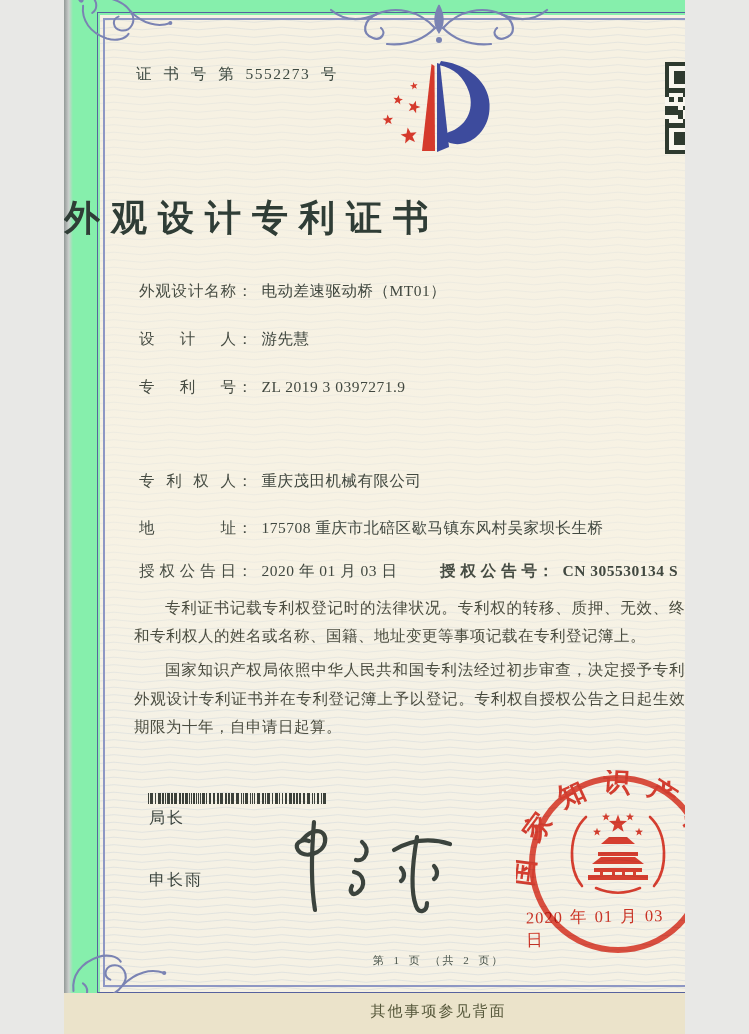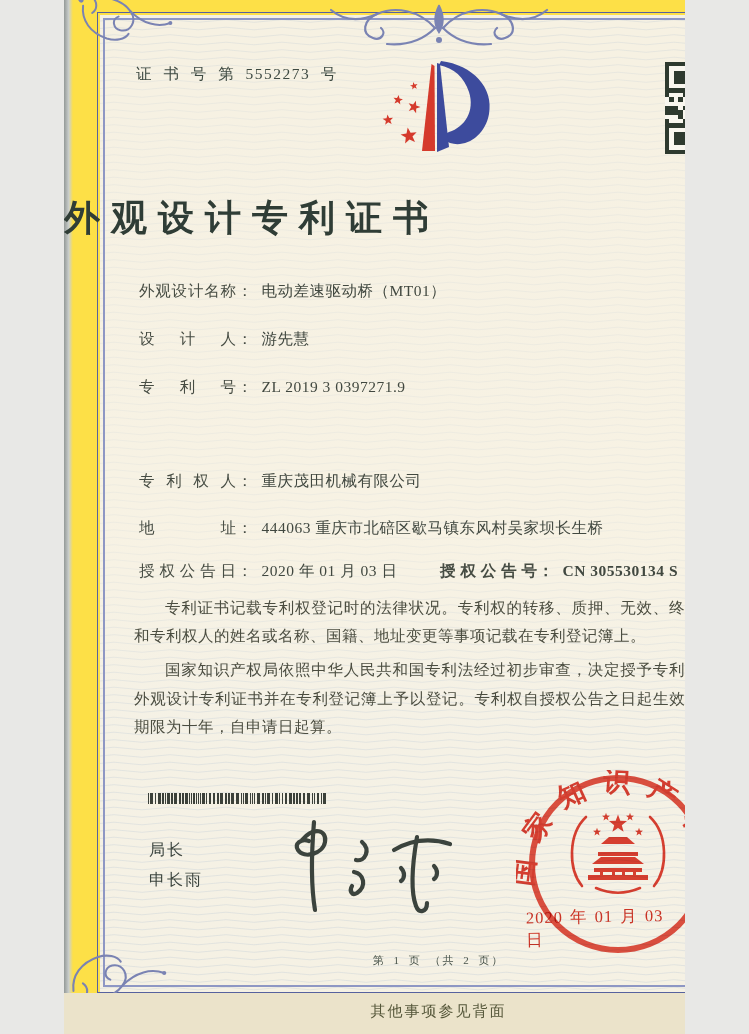--- a/index.html
+++ b/index.html
@@ -1,16 +1,16 @@
 <!DOCTYPE html>
 <html><head>
 <meta charset="utf-8">
 <style>
   html,body{margin:0;padding:0;background:#e8e8e6;}
-  .page{position:relative;width:621px;height:1034px;background:#fde047;overflow:hidden;
+  .page{position:relative;width:621px;height:1034px;background:#86efac;overflow:hidden;
         font-family:"Liberation Serif", serif;margin:0 auto;}
   .scan-edge{position:absolute;left:0;top:0;bottom:0;width:9px;
         background:linear-gradient(to right,#939997,#ccd0ce 55%,rgba(255,255,255,0));}
   
   .cert-bg{position:absolute;left:36px;top:15px;width:677px;height:977px;background:#f6f1e2;}
   .cert-bg svg{position:absolute;left:0;top:0;}
   .tint{position:absolute;left:0;top:0;width:677px;height:977px;
         background:linear-gradient(180deg,rgba(246,241,227,.15) 0%,rgba(246,241,227,.55) 10%,
         rgba(248,243,229,.6) 55%,rgba(240,242,242,.2) 72%,rgba(238,241,244,.1) 100%);}
   .frame-outer{position:absolute;left:33px;top:12px;width:681px;height:981px;
@@ -535,21 +535,21 @@
   <div class="frow" style="top:329px">
     <span class="flabel">设计人</span><span class="fcolon">：</span><span class="fvalue">游先慧</span>
   </div>
   <div class="frow" style="top:377px">
     <span class="flabel">专利号</span><span class="fcolon">：</span><span class="fvalue">ZL 2019 3 0397271.9</span>
   </div>
   <div class="frow" style="top:471px">
     <span class="flabel">专利权人</span><span class="fcolon">：</span><span class="fvalue">重庆茂田机械有限公司</span>
   </div>
   <div class="frow" style="top:518px">
-    <span class="flabel">地址</span><span class="fcolon">：</span><span class="fvalue">444063 重庆市北碚区歇马镇东风村吴家坝长生桥</span>
+    <span class="flabel">地址</span><span class="fcolon">：</span><span class="fvalue">175708 重庆市北碚区歇马镇东风村吴家坝长生桥</span>
   </div>
   <div class="frow" style="top:561px;width:611px">
     <span class="flabel">授权公告日</span><span class="fcolon">：</span><span class="fvalue">2020 年 01 月 03 日</span>
     <span class="fgroup2">
       <span class="flabel">授权公告号</span><span class="fcolon">：</span><span class="fvalue">CN 305530134 S</span>
     </span>
   </div>
 
   <div class="paras">
     <p>专利证书记载专利权登记时的法律状况。专利权的转移、质押、无效、终止、恢复和专利权人的姓名或名称、国籍、地址变更等事项记载在专利登记簿上。</p>
@@ -606,21 +606,21 @@
       <rect x="151" y="1" width="2" height="11" fill="#3c413a"></rect>
       <rect x="155" y="1" width="2" height="11" fill="#3c413a"></rect>
       <rect x="159" y="1" width="3" height="11" fill="#3c413a"></rect>
       <rect x="164" y="1" width="1" height="11" fill="#3c413a"></rect>
       <rect x="166" y="1" width="1" height="11" fill="#3c413a"></rect>
       <rect x="169" y="1" width="2" height="11" fill="#3c413a"></rect>
       <rect x="173" y="1" width="1" height="11" fill="#3c413a"></rect>
       <rect x="175" y="1" width="3" height="11" fill="#3c413a"></rect>
     </svg>
 
-  <div class="director" style="top:840px">局长</div>
+  <div class="director" style="top:808px">局长</div>
   <div class="director" style="top:870px">申长雨</div>
 
   <svg class="sig" width="215" height="100" viewBox="0 0 215 100">
     <g stroke="#3b433d" stroke-width="4.2" fill="none" stroke-linecap="round" stroke-linejoin="round">
       <path d="M38,24 C50,10 63,14 61,26 C59,38 40,43 34,34 C30,28 37,22 45,25"></path>
       <path d="M50,6 C48,30 46,64 51,94"></path>
       <path d="M98,26 C107,34 101,46 92,44"></path>
       <path d="M90,56 C100,58 103,70 93,77 C88,80 85,75 88,70"></path>
       <path d="M130,34 C147,24 167,22 186,28"></path>
       <path d="M153,21 C148,50 146,74 152,90 C155,98 163,96 163,87"></path>

